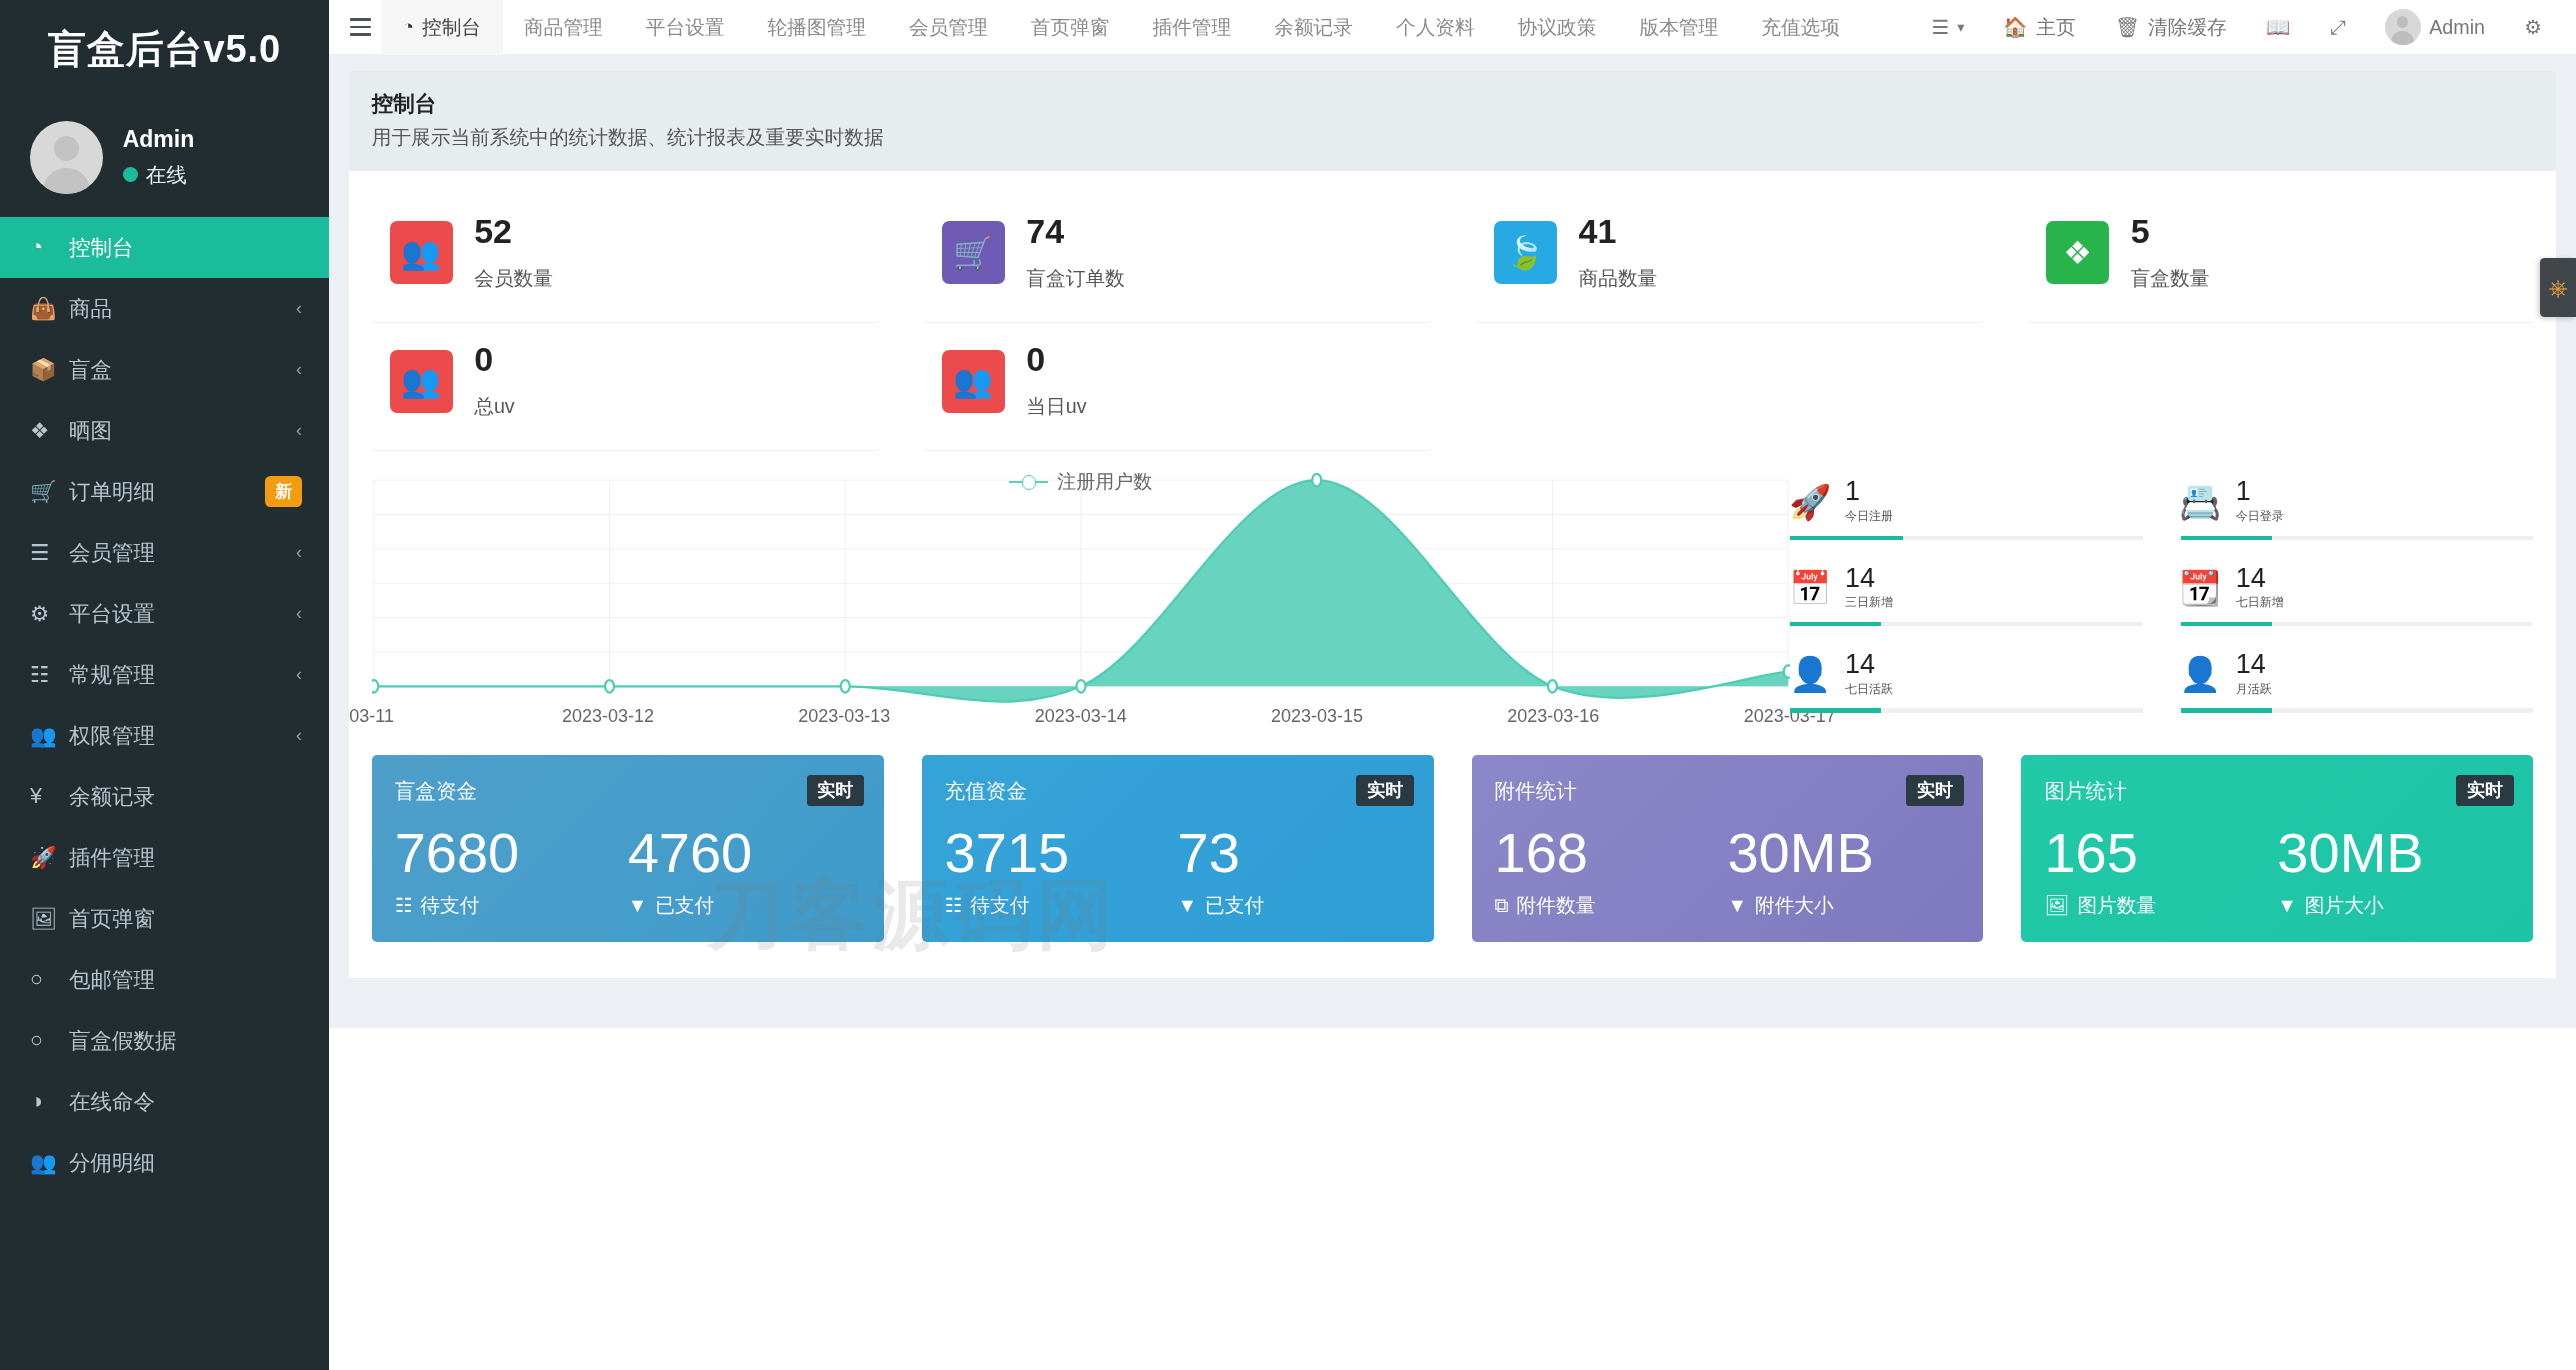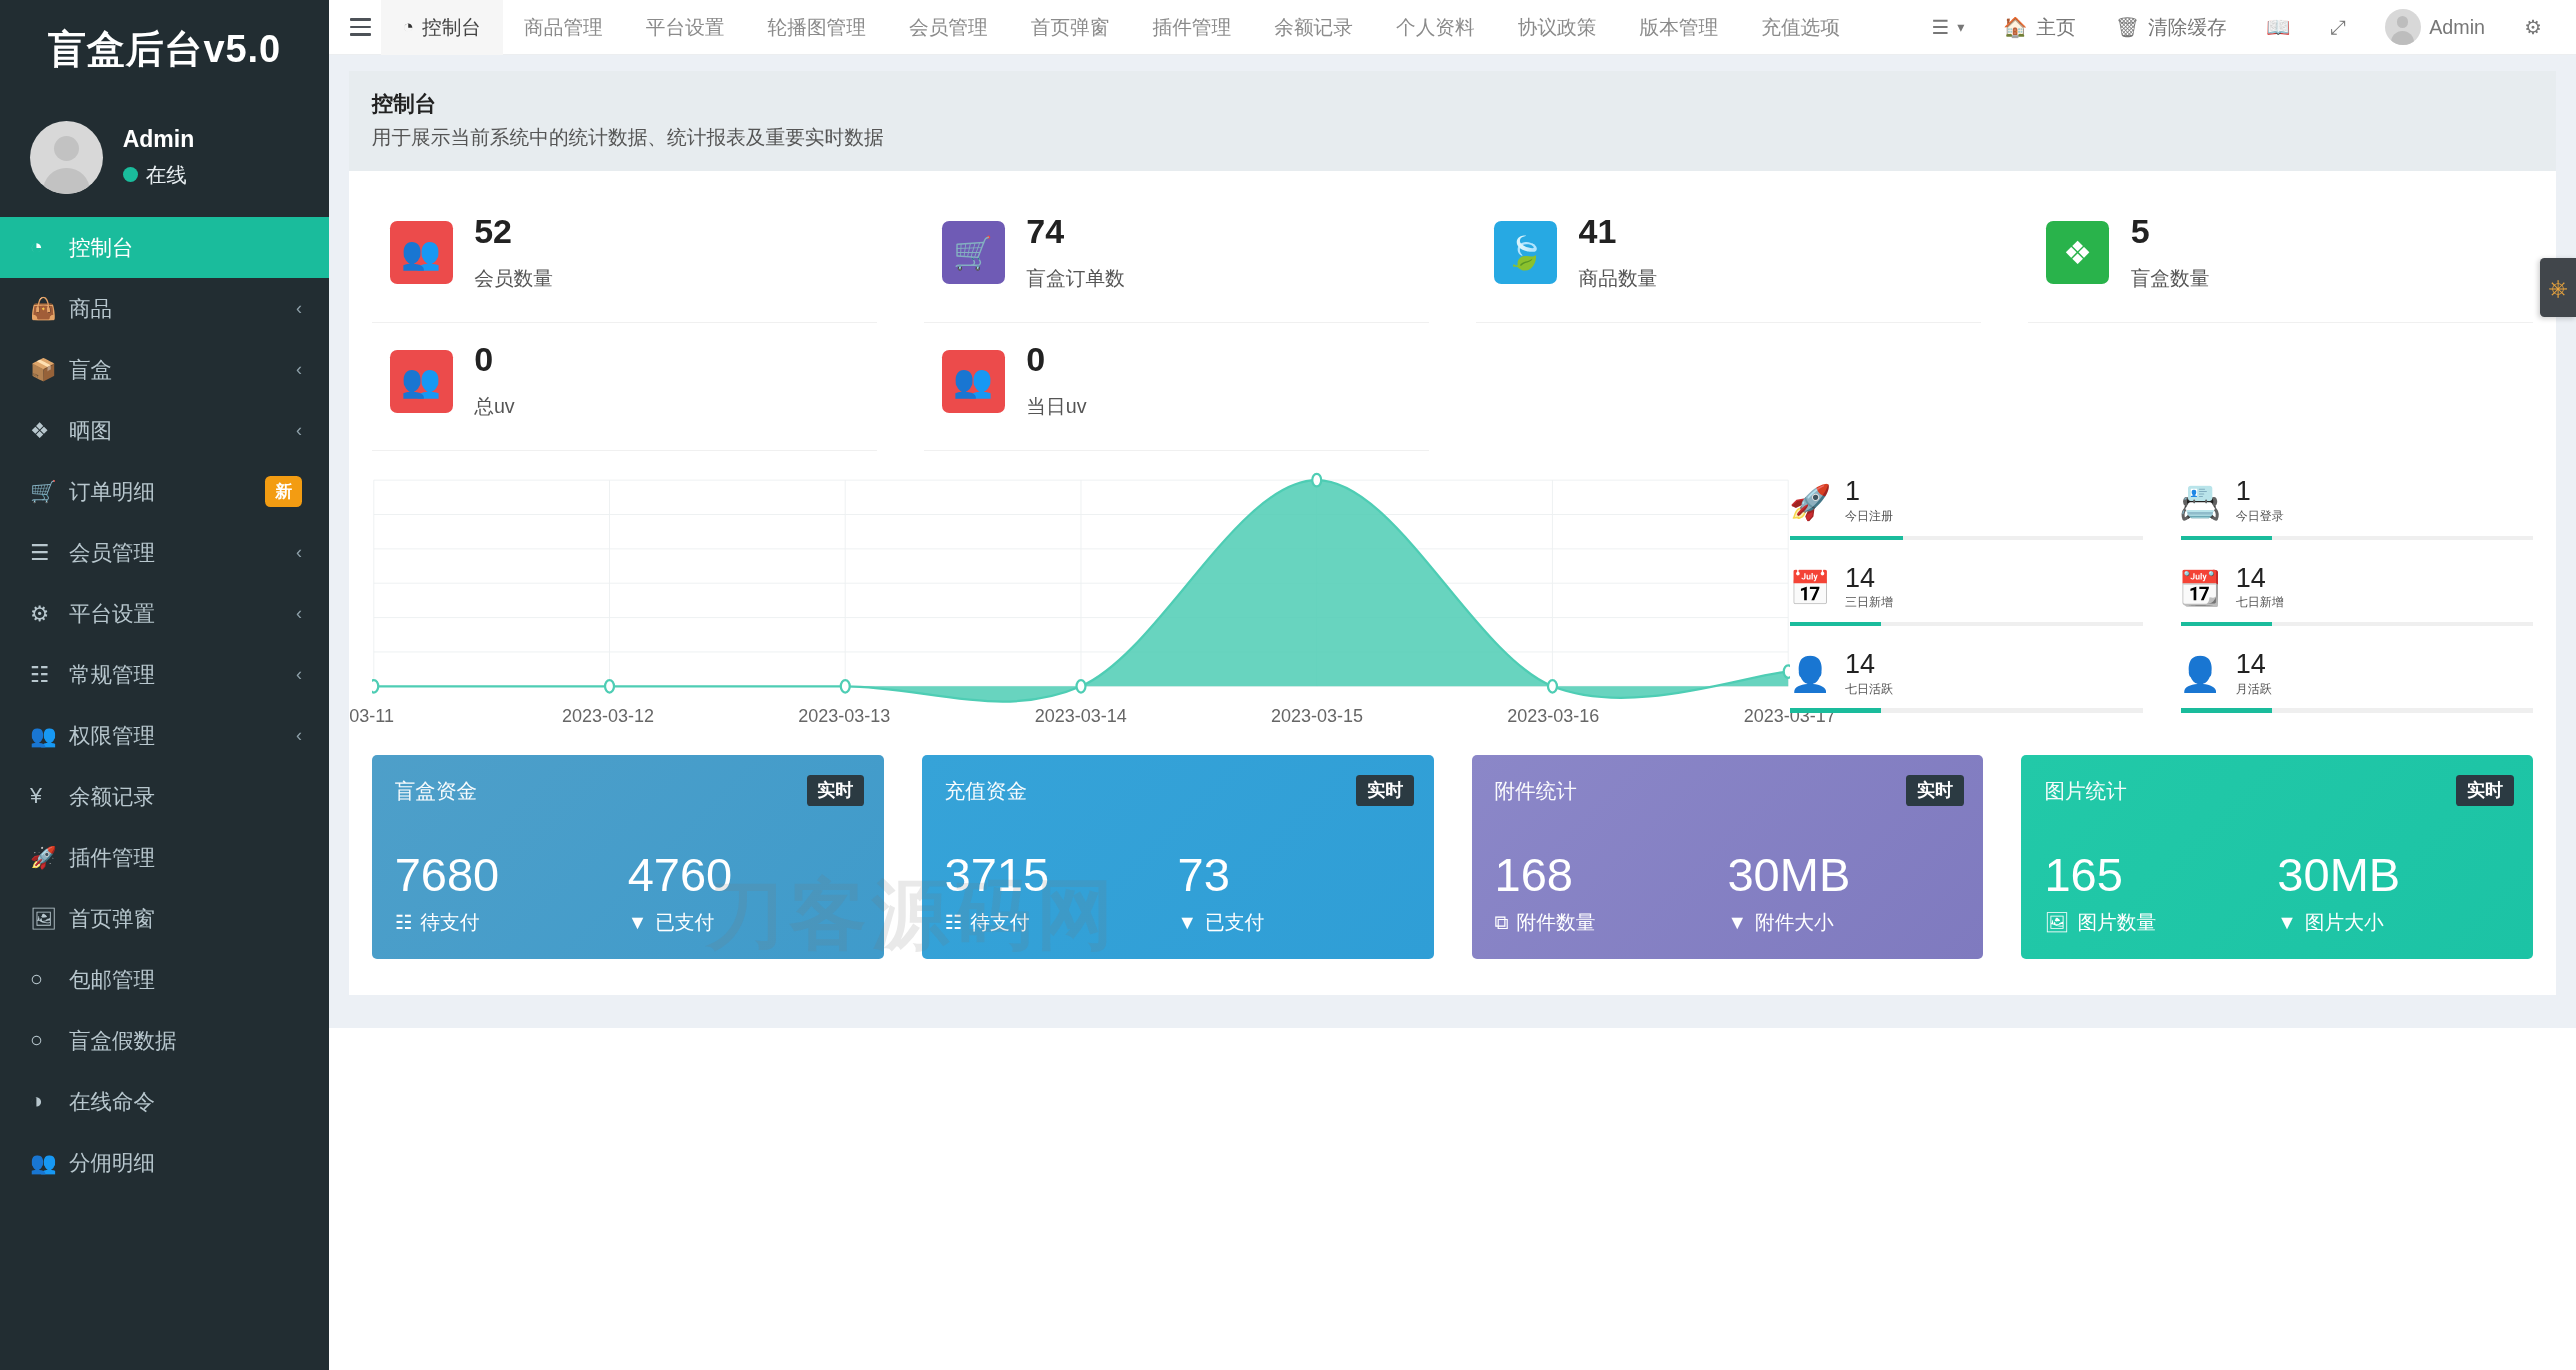--- a/index.html
+++ b/index.html
@@ -159,21 +159,21 @@
     flex: 1; border-radius: 5px; padding: 21.5px 23px 23px 23px; color: #fff; position: relative; overflow: hidden;
     min-height: 184px;
   }
   .bcard-title { font-size: 20.6px; opacity: .96; }
   .bcard-tag {
     position: absolute; right: 19.7px; top: 19.7px; background: #2b3a42; color: #fff;
     font-size: 18px; font-weight: 700; padding: 3.6px 10.7px; border-radius: 3.6px;
   }
   .bcard-body { display: flex; margin-top: 19.7px; }
   .bcard-col { flex: 1; }
-  .bcard-num { font-size: 47px; font-weight: 400; line-height: 1.05; margin-top: 26px; }
+  .bcard-num { font-size: 56px; font-weight: 400; line-height: 1.05; }
   .bcard-sub { font-size: 19.7px; margin-top: 9px; display: flex; align-items: center; gap: 8px; }
 
   .watermark {
     position: absolute; pointer-events: none; font-size: 77px; font-weight: 900;
     color: rgba(120,120,120,.16); left: 707px; top: 864px; letter-spacing: 5.4px;
     white-space: nowrap;
   }
 
   .side-tab {
     position: absolute; right: 0; top: 258px; width: 36px; height: 59px;
@@ -408,20 +408,24 @@
                   <div class="stat-lbl">当日uv</div>
                 </div>
               </div>
               <div class="stat-cell empty"></div>
               <div class="stat-cell empty"></div>
             </div>
         </div>
 
         <div class="chart-region">
           <div class="chart-box">
+            <div class="chart-legend">
+              <span class="legend-line"></span>
+              <span>注册用户数</span>
+            </div>
             <svg class="chart-svg" id="chart-svg" viewBox="0 0 1585 270" preserveAspectRatio="none">
                 <line x1="2" y1="18" x2="1583" y2="18" stroke="#eceff1" stroke-width="1"></line>
                 <line x1="2" y1="56.333333333333336" x2="1583" y2="56.333333333333336" stroke="#eceff1" stroke-width="1"></line>
                 <line x1="2" y1="94.66666666666667" x2="1583" y2="94.66666666666667" stroke="#eceff1" stroke-width="1"></line>
                 <line x1="2" y1="133" x2="1583" y2="133" stroke="#eceff1" stroke-width="1"></line>
                 <line x1="2" y1="171.33333333333334" x2="1583" y2="171.33333333333334" stroke="#eceff1" stroke-width="1"></line>
                 <line x1="2" y1="209.66666666666666" x2="1583" y2="209.66666666666666" stroke="#eceff1" stroke-width="1"></line>
                 <line x1="2" y1="248" x2="1583" y2="248" stroke="#eceff1" stroke-width="1"></line>
                 <line x1="2" y1="18" x2="2" y2="248" stroke="#eceff1" stroke-width="1"></line>
                 <line x1="265.5" y1="18" x2="265.5" y2="248" stroke="#eceff1" stroke-width="1"></line>

